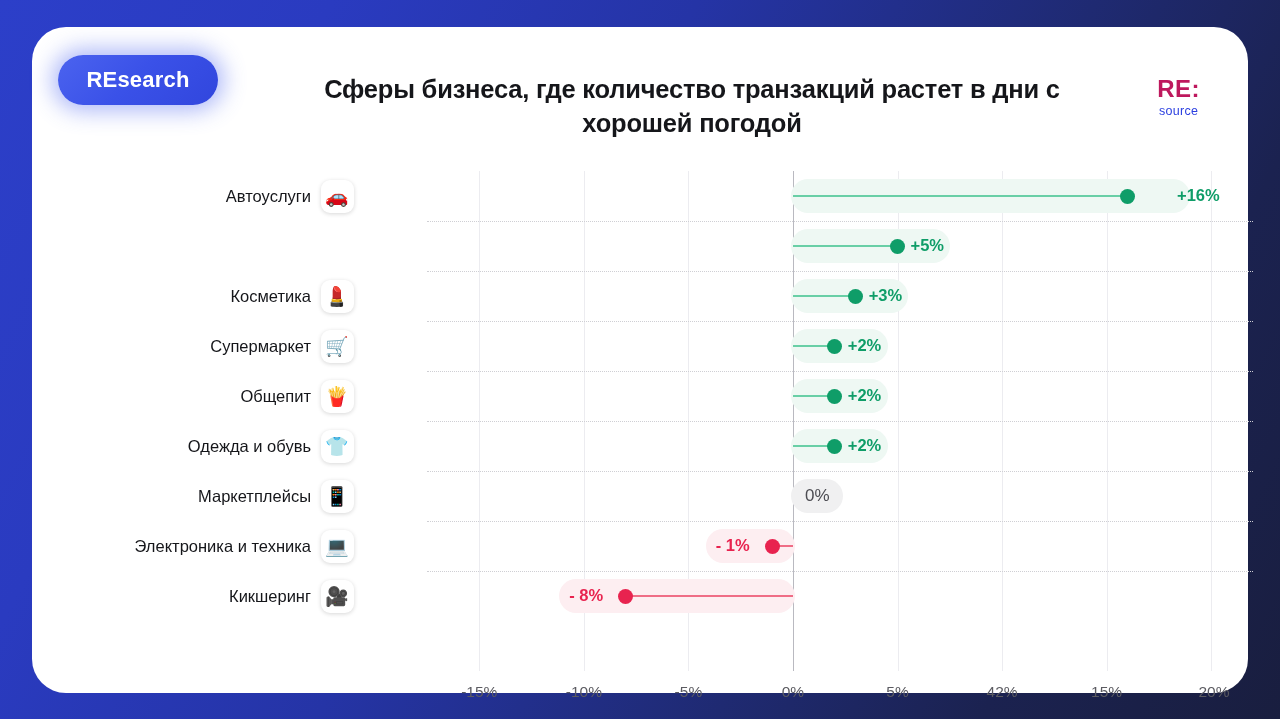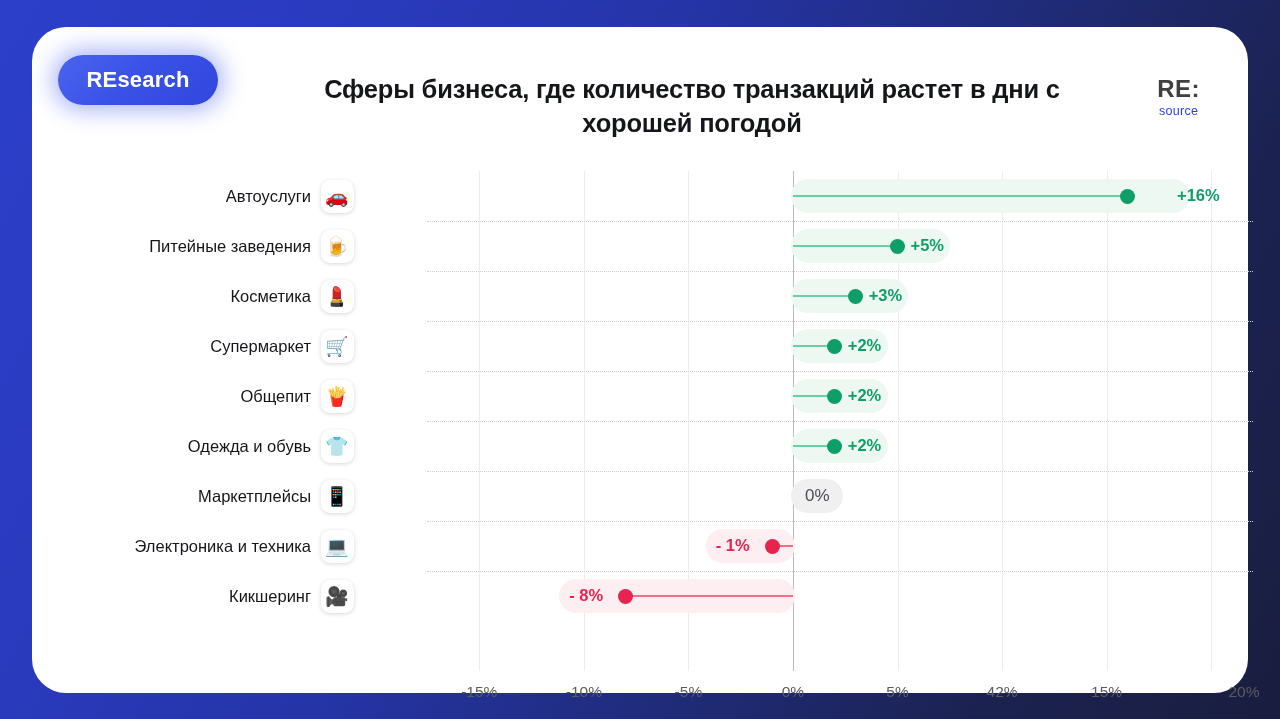--- a/index.html
+++ b/index.html
@@ -51,21 +51,21 @@
   }
 
   
   .logo {
     position: absolute;
     right: 48px; top: 50px;
     text-align: center;
     line-height: 1;
   }
   .logo .re {
-    font-size: 24px; font-weight: bold; color: #404040; letter-spacing: .5px;
+    font-size: 24px; font-weight: bold; color: #be185d; letter-spacing: .5px;
   }
   .logo .src {
     font-size: 12.5px; color: #2b3fe0; margin-top: 4px; letter-spacing: .3px;
   }
 
   
   .chart {
     position: absolute;
     left: 32px; top: 118px;
     width: 1216px; height: 575px;
@@ -218,24 +218,20 @@
             <div class="icon-tile">🚗</div>
           </div>
           <div class="plot">
             <div class="pill pos" style="left: 363.949px; width: 398.982px;"></div>
             <div class="stem pos" style="left: 365.949px; width: 334.582px;"></div>
             <div class="dot pos" style="left: 693.032px;"></div>
             <div class="vlabel pos" style="left: 750px;">+16%</div>
           </div>
         </div>
         <div class="row">
-          <div class="label-wrap">
-            <div class="cat-label">Питейные заведения</div>
-            <div class="icon-tile">🍺</div>
-          </div>
           <div class="plot">
             <div class="pill pos" style="left: 363.949px; width: 159.357px;"></div>
             <div class="stem pos" style="left: 365.949px; width: 104.557px;"></div>
             <div class="dot pos" style="left: 463.006px;"></div>
             <div class="vlabel pos" style="left: 483.506px;">+5%</div>
           </div>
         </div>
         <div class="row">
           <div class="label-wrap">
             <div class="cat-label">Косметика</div>
@@ -320,17 +316,17 @@
         </div>
       </div>
     <div class="axis" id="axis">
         <div class="tick" style="left: 52.2785px;">-15%</div>
         <div class="tick" style="left: 156.835px;">-10%</div>
         <div class="tick" style="left: 261.392px;">-5%</div>
         <div class="tick" style="left: 365.949px;">0%</div>
         <div class="tick" style="left: 470.506px;">5%</div>
         <div class="tick" style="left: 575.063px;">42%</div>
         <div class="tick" style="left: 679.62px; text-align: right;">15%</div>
-        <div class="tick" style="left: 817px;">20%</div>
+        <div class="tick" style="left: 787px;">20%</div>
       </div>
   </div>
 
 </div>
 
 </body></html>

